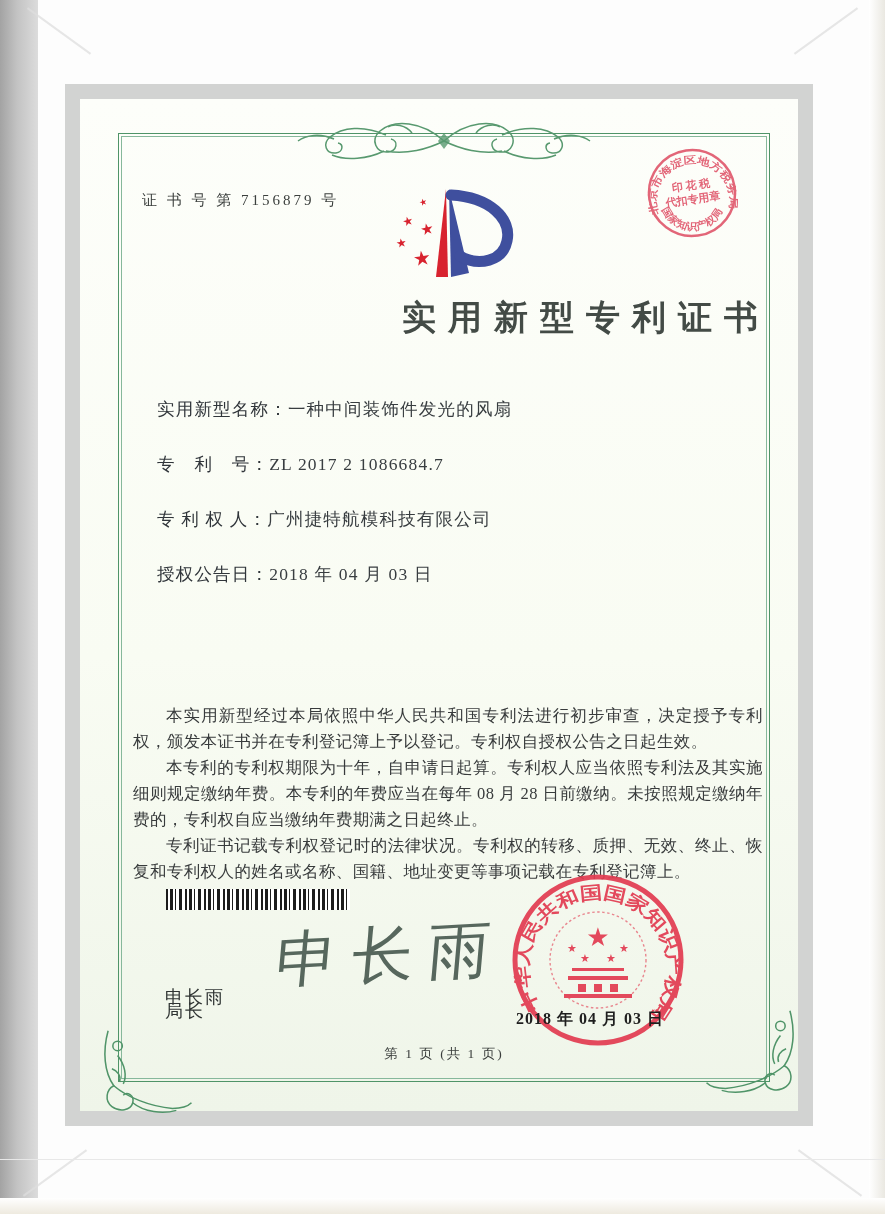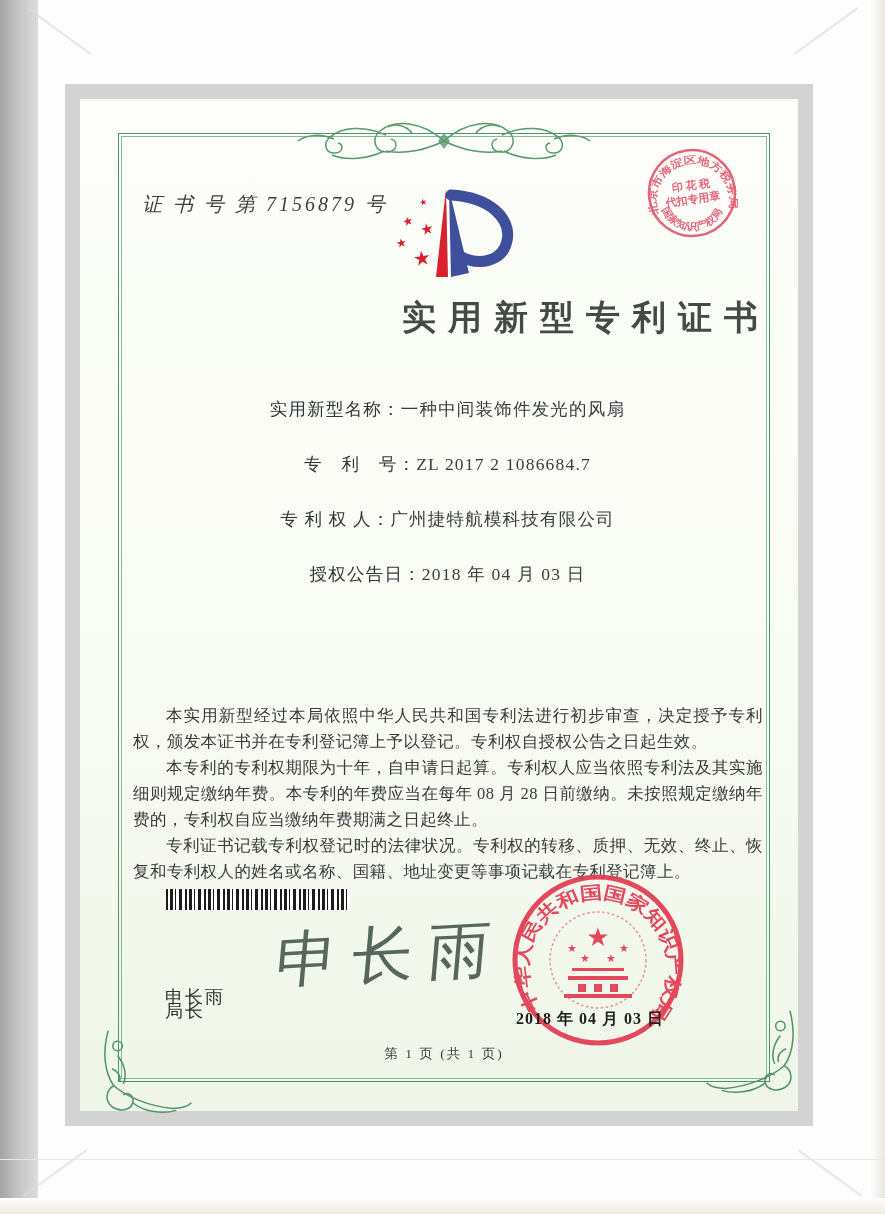--- a/index.html
+++ b/index.html
@@ -24,27 +24,27 @@
       background:linear-gradient(180deg,#fdfefa 0%,#f9fcf3 55%,#eff5e9 100%);}
   
   .border-outer{position:absolute;left:38px;top:34px;right:28px;bottom:29px;
       border:1.6px solid #4f9468;}
   .border-inner{position:absolute;inset:2px;border:1px solid #86b89b;}
   .flourish{position:absolute;pointer-events:none;}
   .flourish.top{left:214px;top:12px;}
   .flourish.bl{left:16px;top:928px;}
   .flourish.br{left:622px;top:908px;transform:scaleX(-1);}
   
-  .cert-no{position:absolute;left:62px;top:92px;font-size:20px;letter-spacing:3px;color:#3b3f3d;font-style:italic;}
+  .cert-no{position:absolute;left:62px;top:92px;font-size:15px;letter-spacing:3px;color:#3b3f3d;}
   .logo{position:absolute;left:287px;top:82px;}
   .tax-stamp{position:absolute;left:566px;top:48px;}
   .title{position:absolute;left:38px;right:28px;top:196px;text-align:right;
       font-size:34px;font-weight:bold;letter-spacing:12px;color:#434b46;}
   .fields{position:absolute;left:77px;top:298px;right:60px;}
-  .field-row{height:55px;font-size:17.5px;color:#30353a;letter-spacing:1.2px;white-space:nowrap;text-align:center;}
+  .field-row{height:55px;font-size:17.5px;color:#30353a;letter-spacing:1.2px;white-space:nowrap;}
   .field-label{color:#30353a;}
   .field-value{color:#383d40;}
   .body{position:absolute;left:53px;top:604px;width:630px;font-size:16.5px;line-height:26px;
       color:#383b3c;text-align:justify;letter-spacing:.4px;}
   .body p{margin:0;text-indent:2em;}
   .barcode{position:absolute;left:86px;top:790px;width:184px;height:21px;
       background:repeating-linear-gradient(90deg,
         #1c1c1c 0 2px,#fff 2px 4px,#1c1c1c 4px 7px,#fff 7px 9px,
         #1c1c1c 9px 10px,#fff 10px 13px,#1c1c1c 13px 16px,#fff 16px 19px);}
   .signer-title{position:absolute;left:85px;top:852px;font-size:18px;color:#2f3433;letter-spacing:2px;margin-top:48px;}

